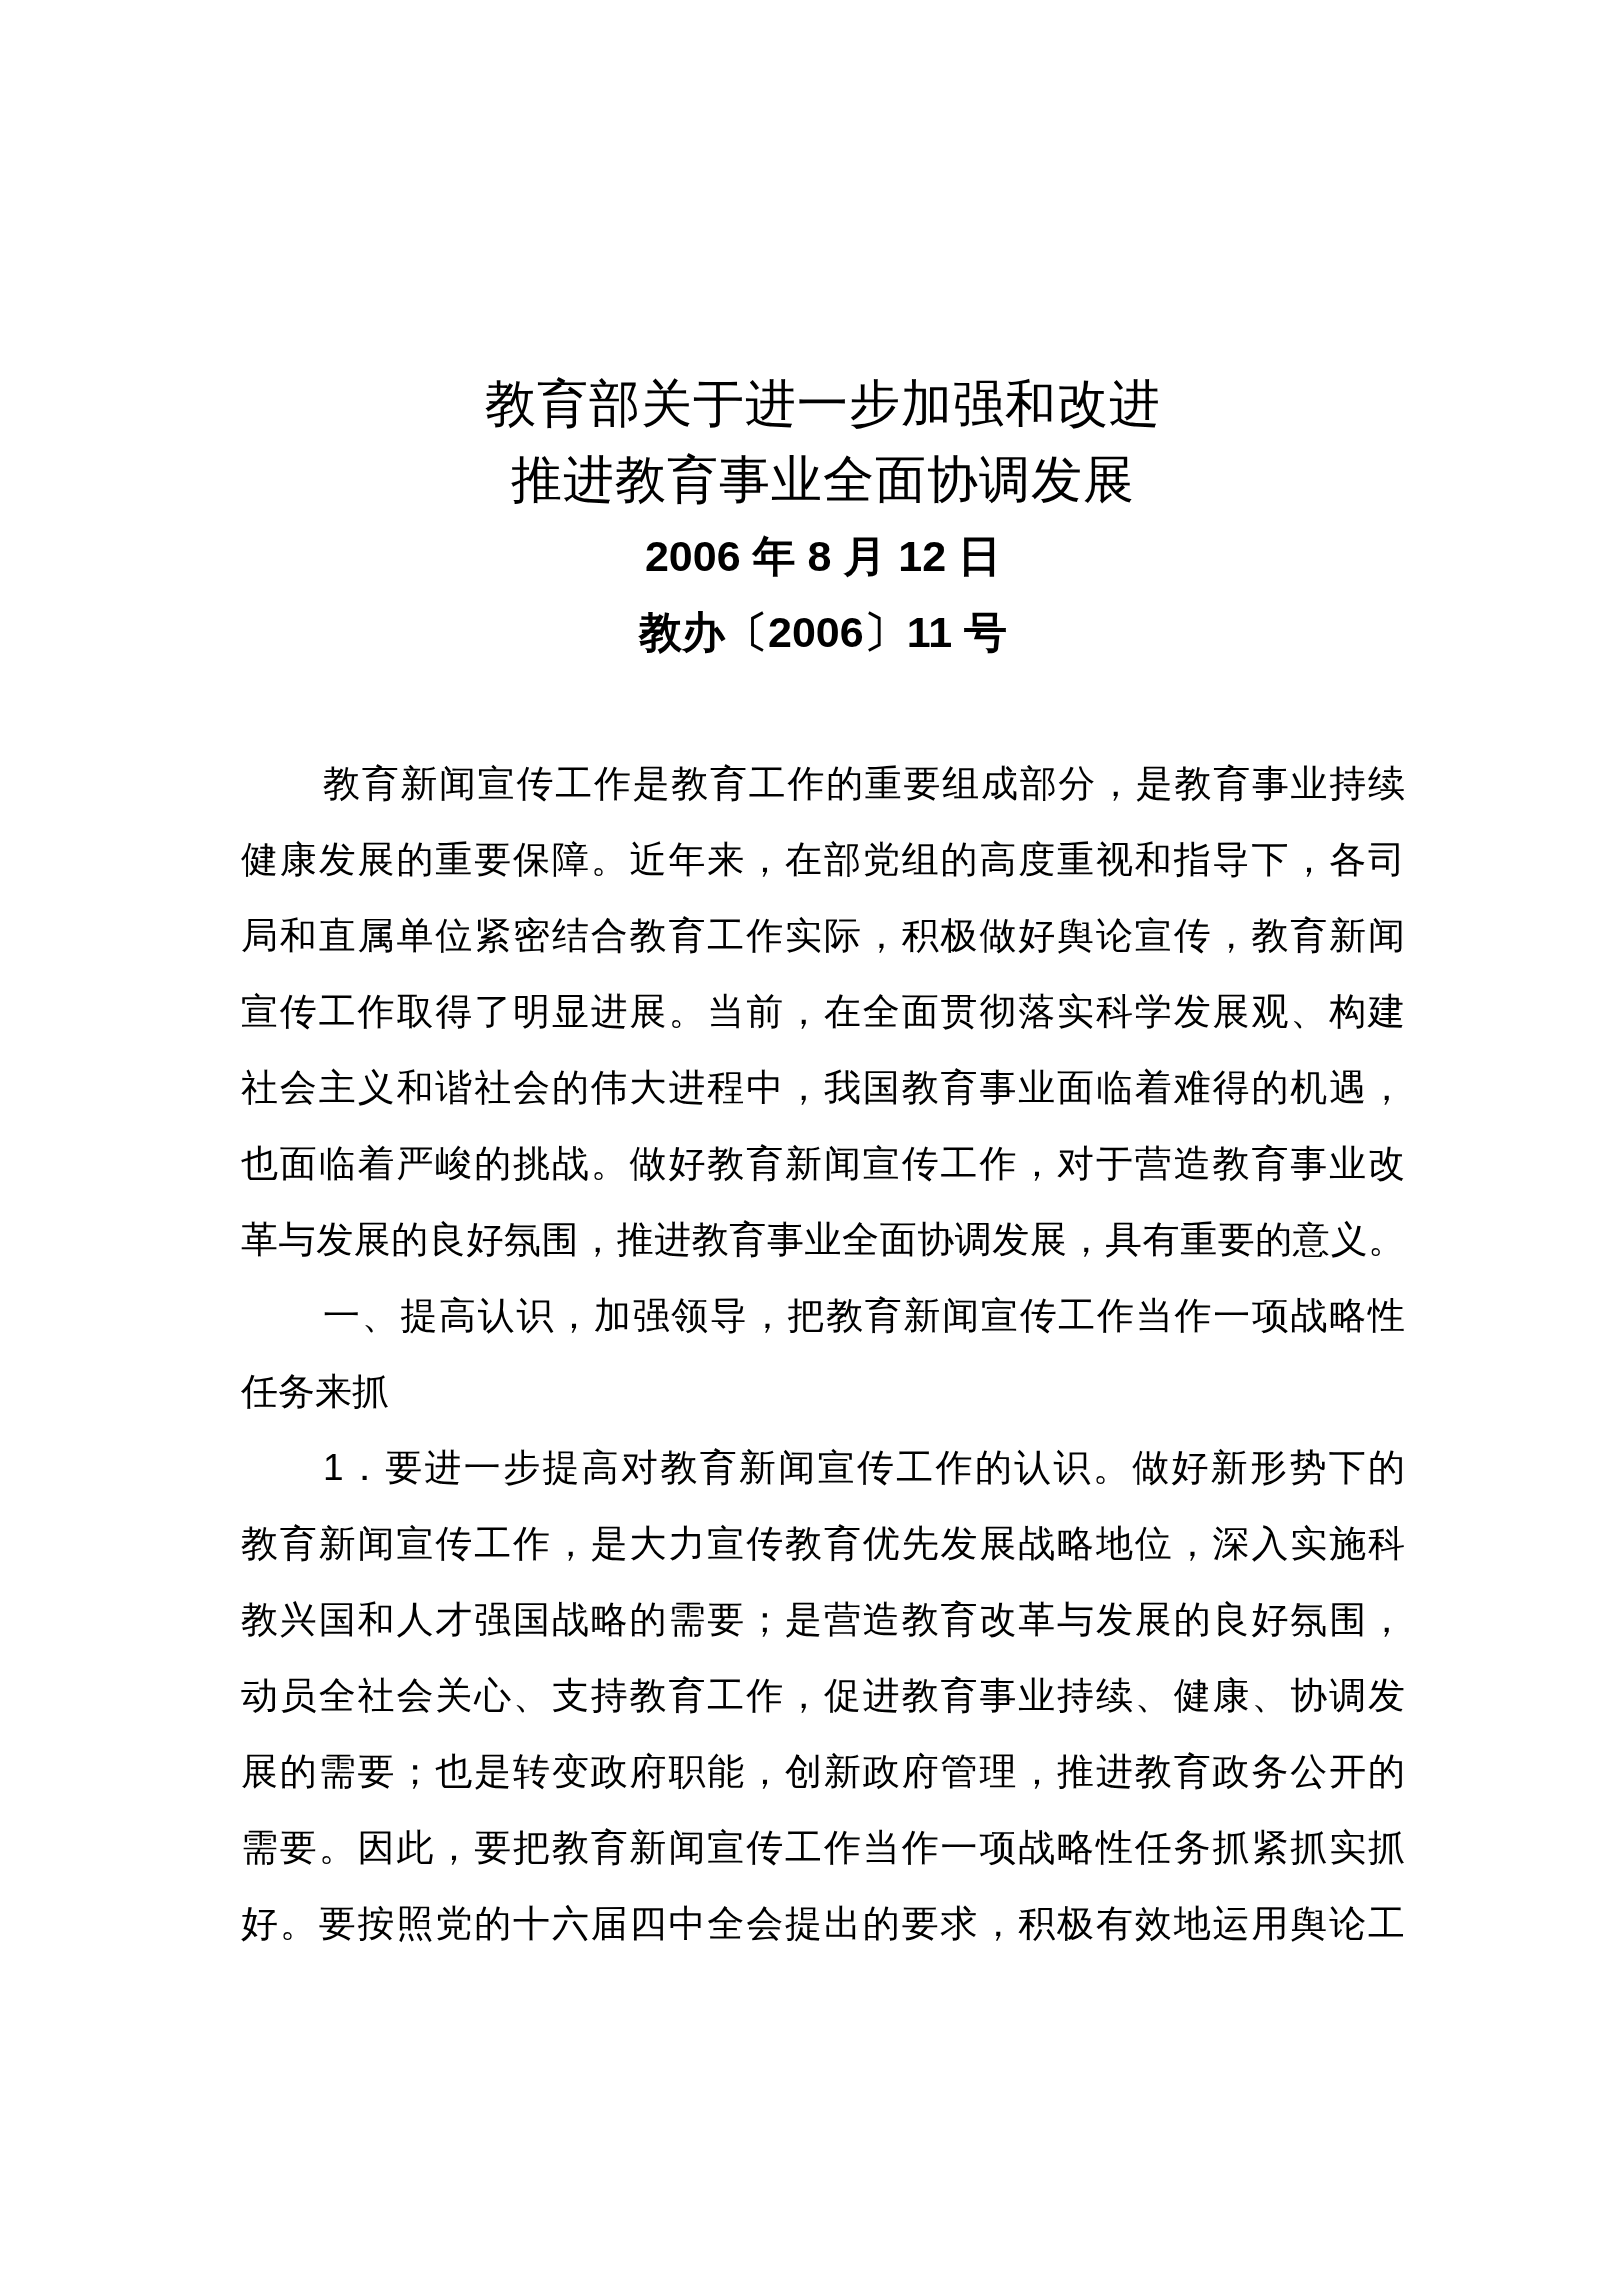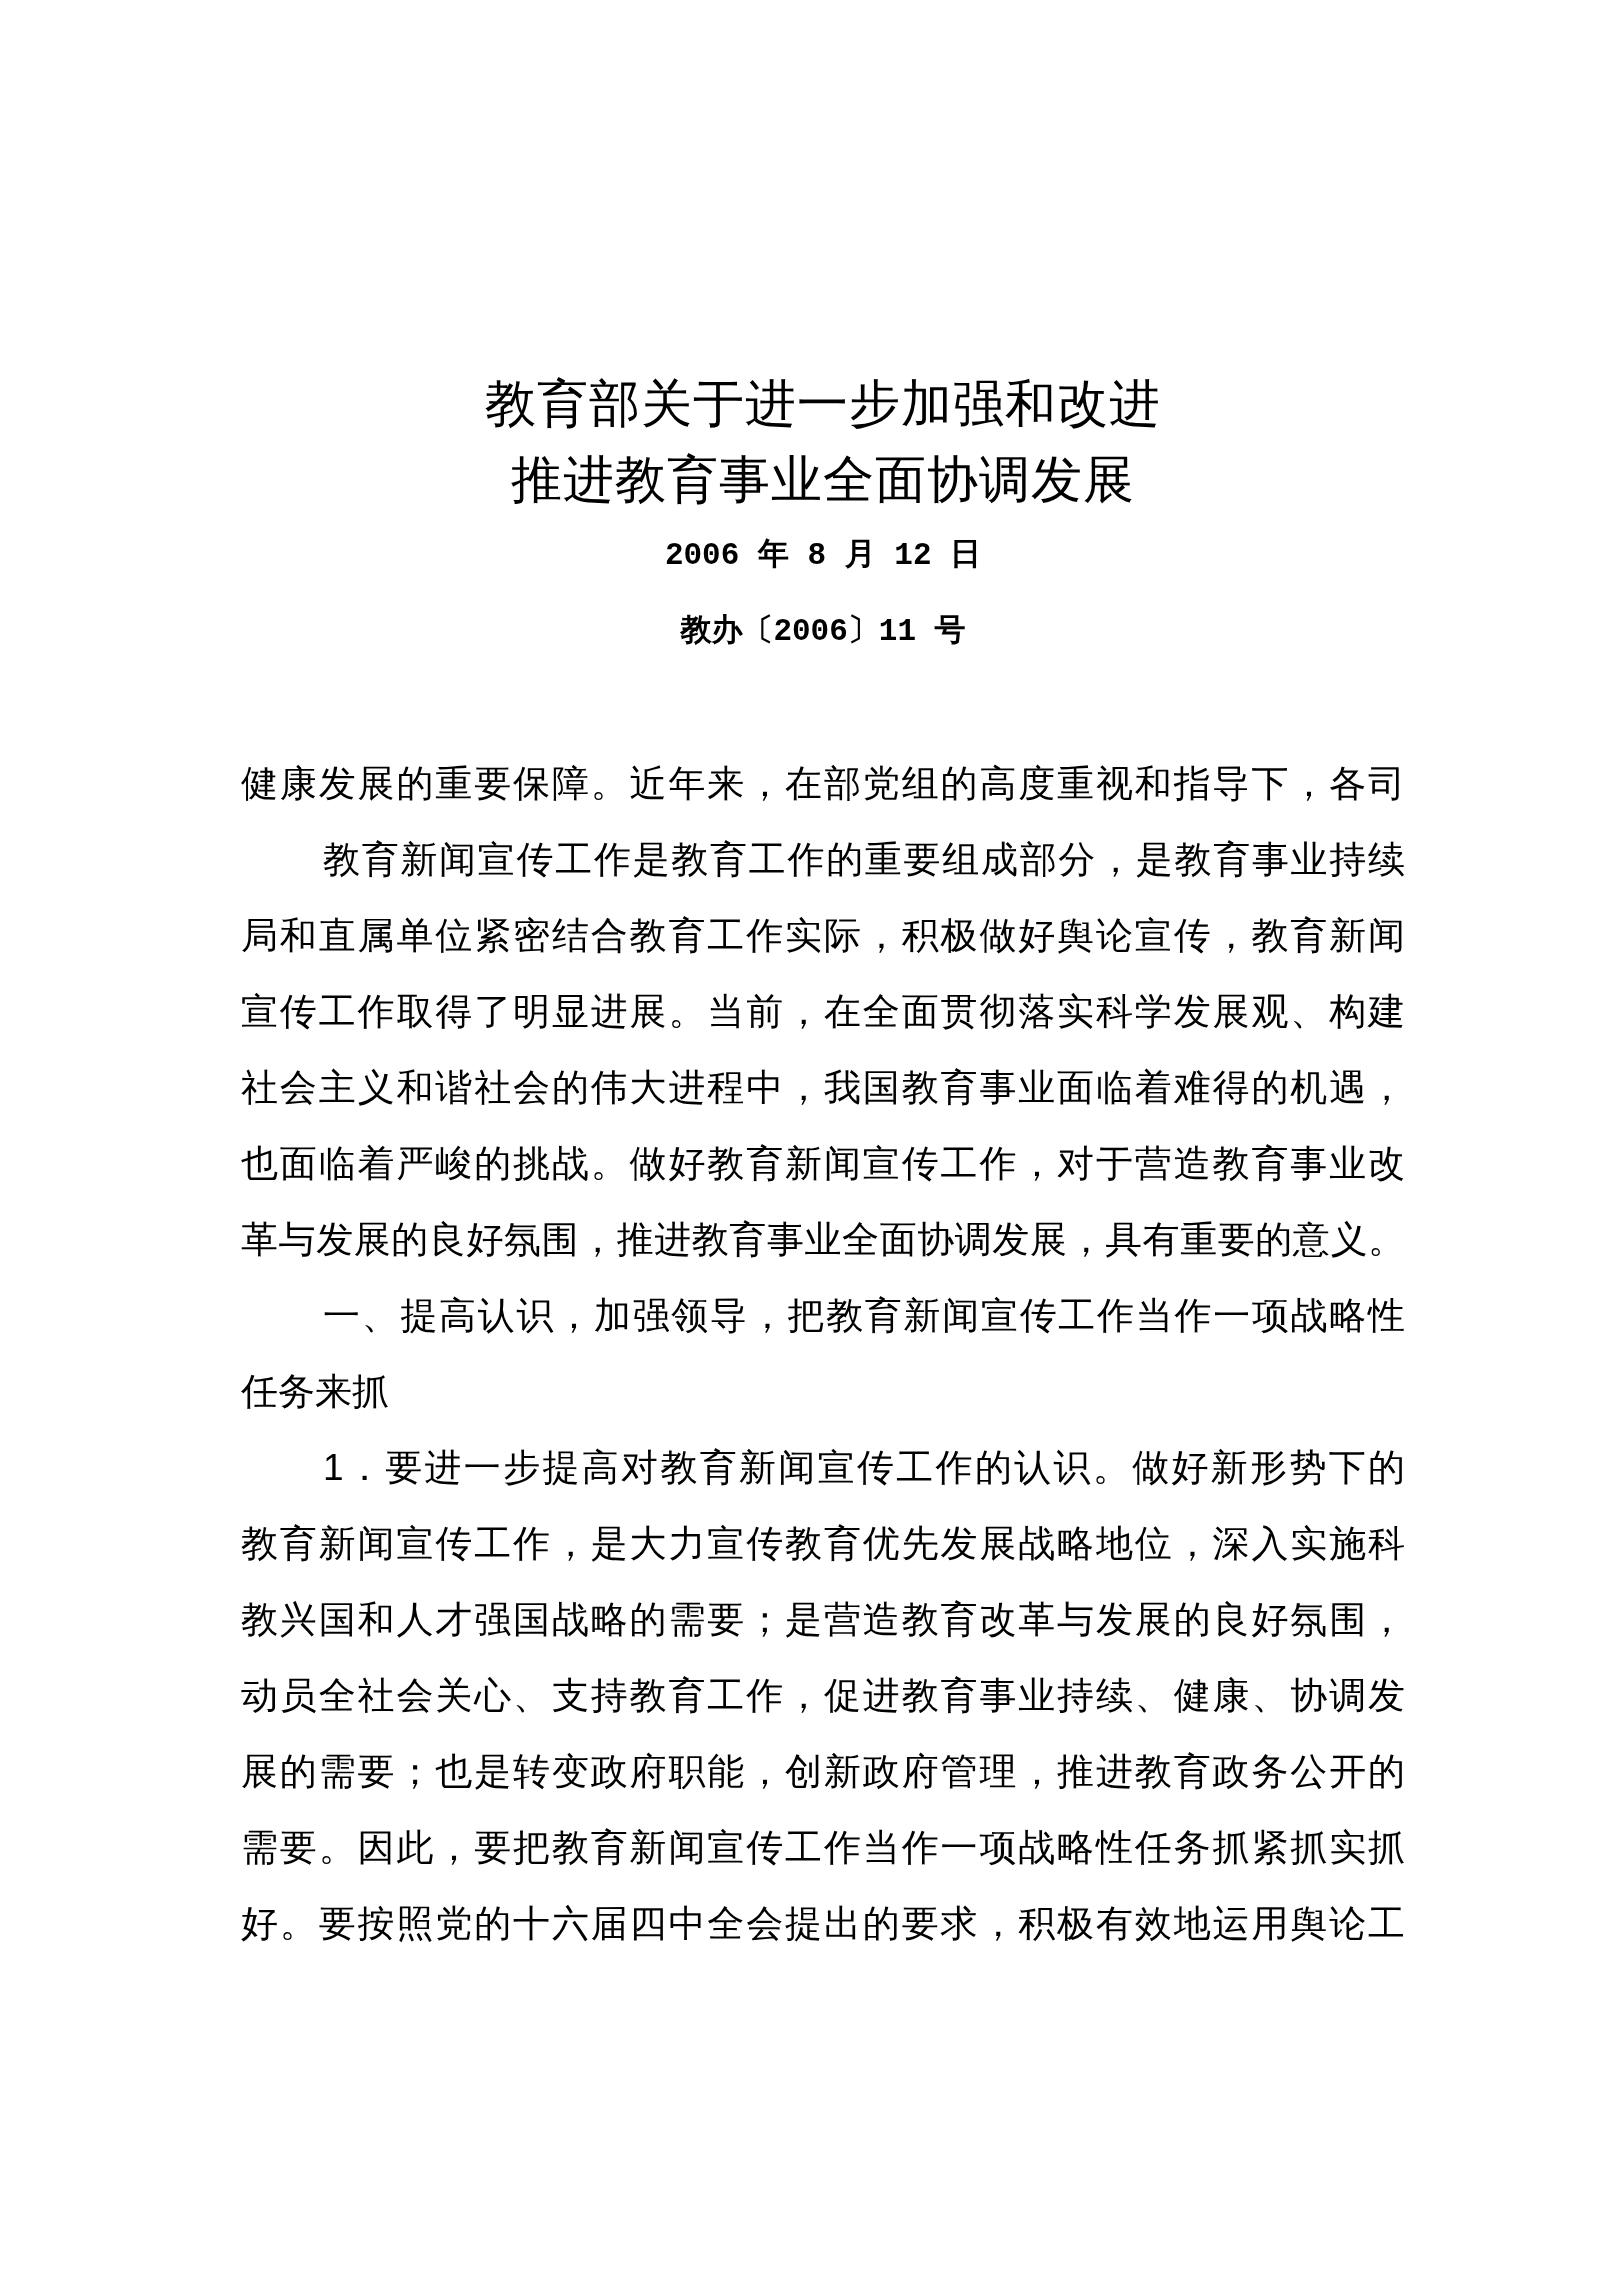--- a/index.html
+++ b/index.html
@@ -34,24 +34,23 @@
     line-height: 76px;
     white-space: nowrap;
   }
   .title-line {
     font-size: 51px;
     font-weight: normal;
     text-align: center;
     letter-spacing: 1px;
   }
   .meta-line {
-    font-size: 31px;
+    font-size: 43px;
     font-weight: bold;
     text-align: center;
-    font-family: Liberation Mono, monospace;
   }
   .blank-line {
     height: 76px;
   }
   .body-line {
     font-size: 37px;
     text-align: left;
     overflow: hidden;
   }
   .body-line.justify {
@@ -68,22 +67,22 @@
 <body>
 
 <div class="page">
   <div class="content">
     <div class="line title-line">教育部关于进一步加强和改进</div>
     <div class="line title-line">推进教育事业全面协调发展</div>
     <div class="line meta-line">2006 年 8 月 12 日</div>
     <div class="line meta-line">教办〔2006〕11 号</div>
     <div class="blank-line"></div>
     <div>
+        <div class="line body-line indent justify">教育新闻宣传工作是教育工作的重要组成部分，是教育事业持续</div>
         <div class="line body-line justify">健康发展的重要保障。近年来，在部党组的高度重视和指导下，各司</div>
-        <div class="line body-line indent justify">教育新闻宣传工作是教育工作的重要组成部分，是教育事业持续</div>
         <div class="line body-line justify">局和直属单位紧密结合教育工作实际，积极做好舆论宣传，教育新闻</div>
         <div class="line body-line justify">宣传工作取得了明显进展。当前，在全面贯彻落实科学发展观、构建</div>
         <div class="line body-line justify">社会主义和谐社会的伟大进程中，我国教育事业面临着难得的机遇，</div>
         <div class="line body-line justify">也面临着严峻的挑战。做好教育新闻宣传工作，对于营造教育事业改</div>
         <div class="line body-line justify">革与发展的良好氛围，推进教育事业全面协调发展，具有重要的意义。</div>
         <div class="line body-line indent justify">一、提高认识，加强领导，把教育新闻宣传工作当作一项战略性</div>
         <div class="line body-line">任务来抓</div>
         <div class="line body-line indent justify">1．要进一步提高对教育新闻宣传工作的认识。做好新形势下的</div>
         <div class="line body-line justify">教育新闻宣传工作，是大力宣传教育优先发展战略地位，深入实施科</div>
         <div class="line body-line justify">教兴国和人才强国战略的需要；是营造教育改革与发展的良好氛围，</div>

